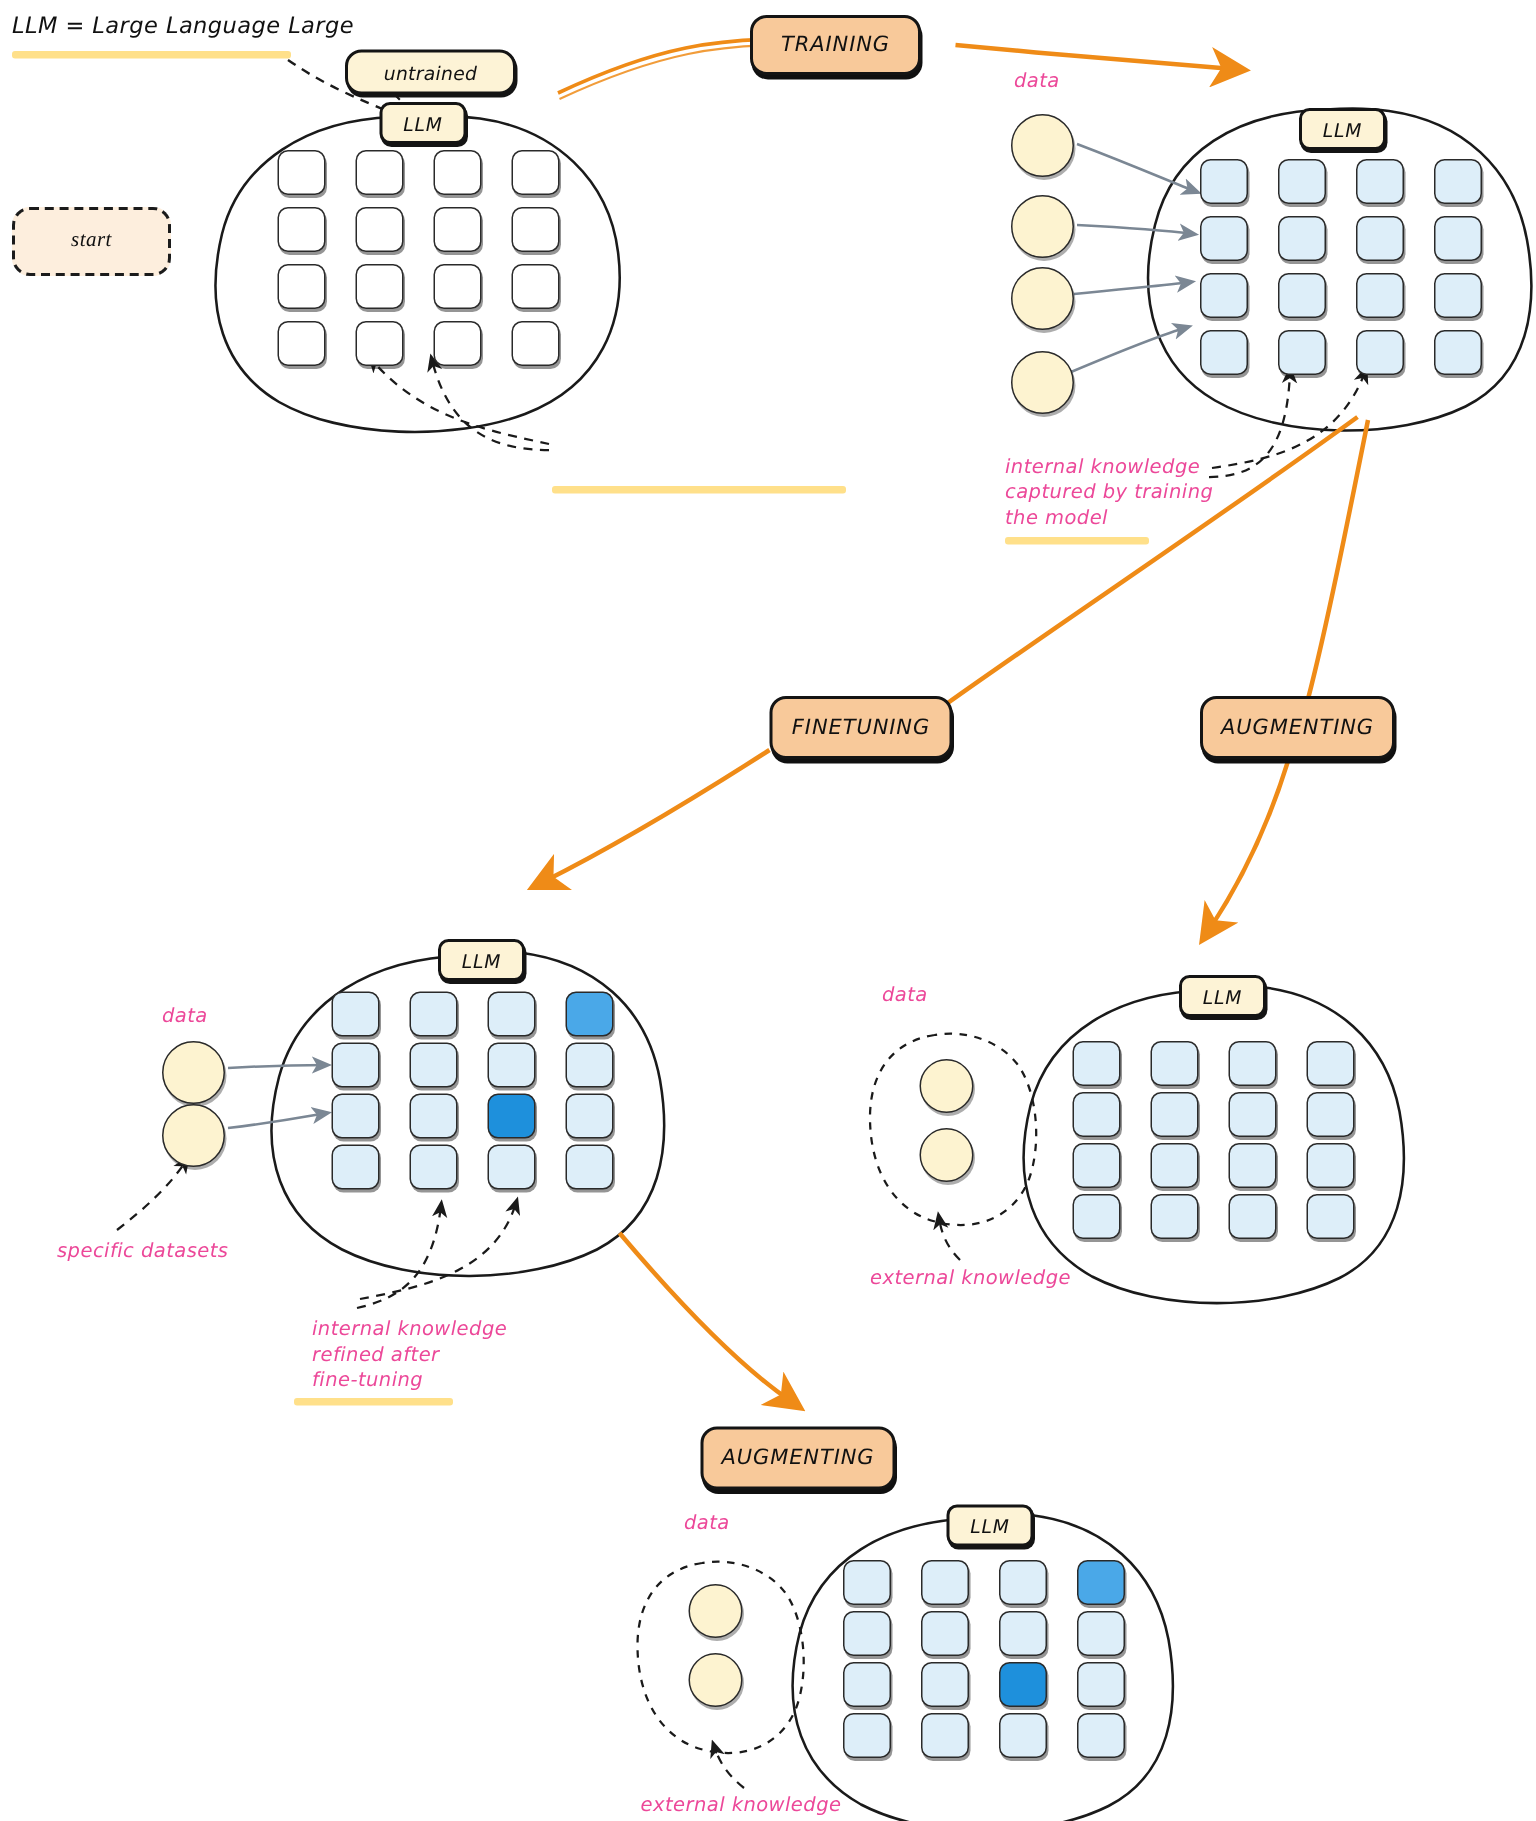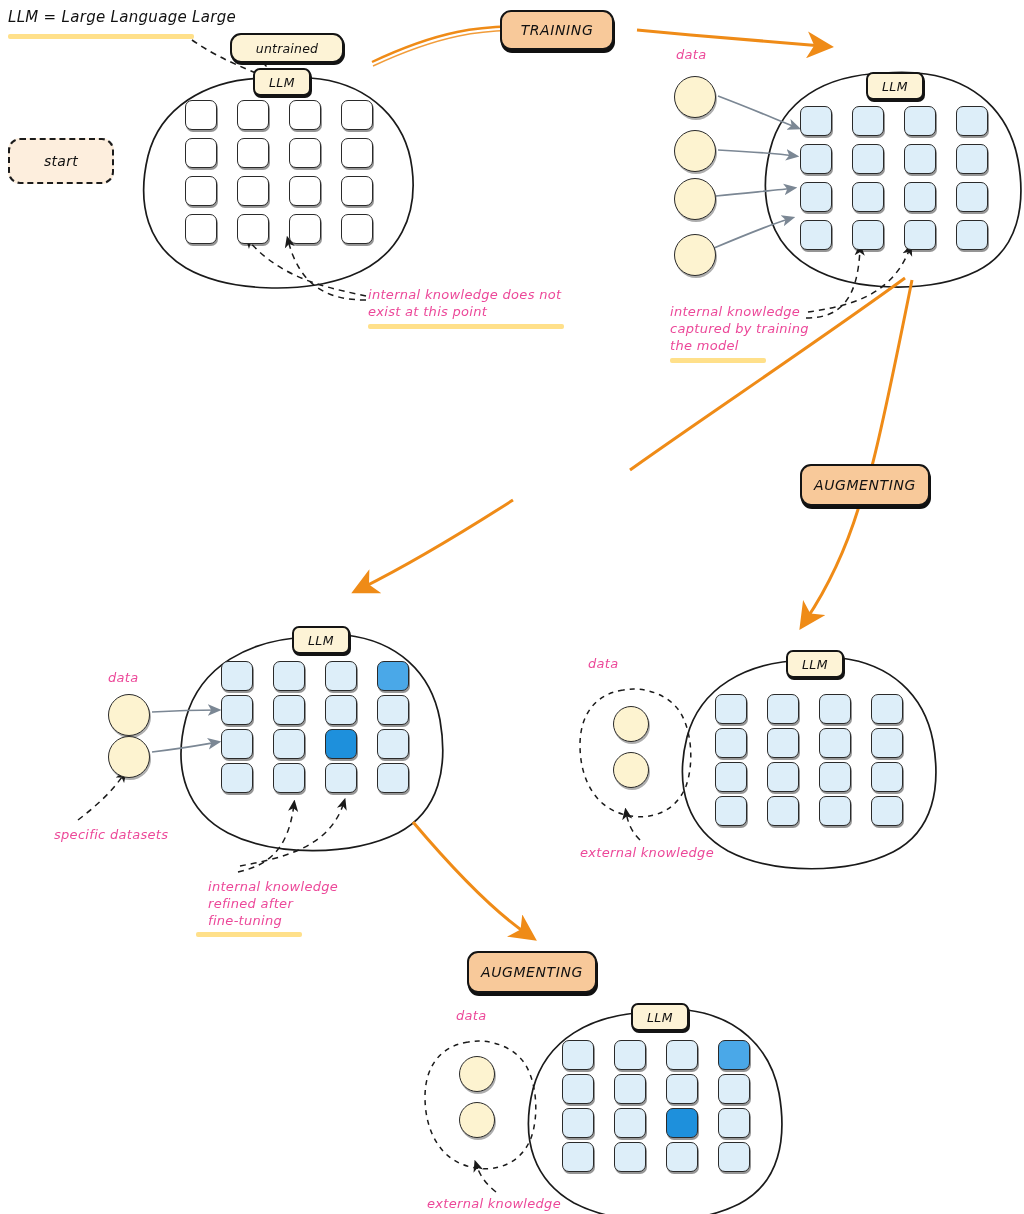--- a/index.html
+++ b/index.html
@@ -178,25 +178,26 @@
     <path d="M716,196 C754,192 780,190 794,188" fill="none" stroke="#7b8794" stroke-width="1.7" marker-end="url(#grayHead)"></path>
     <path d="M714,248 C752,232 778,222 792,218" fill="none" stroke="#7b8794" stroke-width="1.7" marker-end="url(#grayHead)"></path>
 
     <path d="M152,712 C186,710 206,710 218,710" fill="none" stroke="#7b8794" stroke-width="1.7" marker-end="url(#grayHead)"></path>
     <path d="M152,752 C186,748 206,744 218,742" fill="none" stroke="#7b8794" stroke-width="1.7" marker-end="url(#grayHead)"></path>
   </svg>
 
   <div class="txt title hand" style="left:8px; top:8px;">LLM = Large Language Large</div>
   <div class="hl" style="left:8px; top:34px; width:186px;"></div>
 
-  <div class="startbox hand" style="left:8px; top:138px; width:102px; height:42px;">start</div>
+  <div class="startbox hand" style="left:8px; top:138px; width:102px; height:42px;font-family:Liberation Serif, serif;">start</div>
 
   <div class="stagebox hand" style="left:230px; top:33px; width:110px; height:26px; font-size:12.5px; letter-spacing:.2px; background:#fdf3d6; box-shadow:1px 2px 0 #141414;">untrained</div>
 
   <div class="stagebox hand" style="left:500px; top:10px; width:110px; height:36px;">TRAINING</div>
+  <div class="stagebox hand" style="left:513px; top:464px; width:118px; height:38px;">FINETUNING</div>
   <div class="stagebox hand" style="left:800px; top:464px; width:126px; height:38px;">AUGMENTING</div>
   <div class="stagebox hand" style="left:467px; top:951px; width:126px; height:38px;">AUGMENTING</div>
 
   <div class="llmbox hand" style="left:253px; top:68px; width:54px; height:24px;">LLM</div>
   <div class="llmbox hand" style="left:866px; top:72px; width:54px; height:24px;">LLM</div>
   <div class="llmbox hand" style="left:292px; top:626px; width:54px; height:24px;">LLM</div>
   <div class="llmbox hand" style="left:786px; top:650px; width:54px; height:24px;">LLM</div>
   <div class="llmbox hand" style="left:631px; top:1003px; width:54px; height:24px;">LLM</div>
 
   <div class="grid-wrap" style="left:185px; top:100px;">
@@ -302,33 +303,31 @@
 
   <div class="circle" style="left:108px; top:694px; width:40px; height:40px;"></div>
   <div class="circle" style="left:108px; top:736px; width:40px; height:40px;"></div>
 
   <div class="circle" style="left:613px; top:706px; width:34px; height:34px;"></div>
   <div class="circle" style="left:613px; top:752px; width:34px; height:34px;"></div>
 
   <div class="circle" style="left:459px; top:1056px; width:34px; height:34px;"></div>
   <div class="circle" style="left:459px; top:1102px; width:34px; height:34px;"></div>
 
-  <div class="txt hand" style="left:368px; top:286px;">internal knowledge does not
-exist at this point</div>
   <div class="hl" style="left:368px; top:324px; width:196px;"></div>
 
   <div class="txt hand" style="left:670px; top:303px;">internal knowledge
 captured by training
 the model</div>
   <div class="hl" style="left:670px; top:358px; width:96px;"></div>
 
   <div class="txt hand" style="left:208px; top:878px;">internal knowledge
 refined after
 fine-tuning</div>
   <div class="hl" style="left:196px; top:932px; width:106px;"></div>
 
-  <div class="txt hand" style="left:38px; top:826px;margin-left:16px;">specific datasets</div>
+  <div class="txt hand" style="left:38px; top:826px;">specific datasets</div>
 
   <div class="txt hand" style="left:580px; top:844px;">external knowledge</div>
 
   <div class="txt hand" style="left:427px; top:1195px;">external knowledge</div>
 
 </div>
 
 </body></html>

